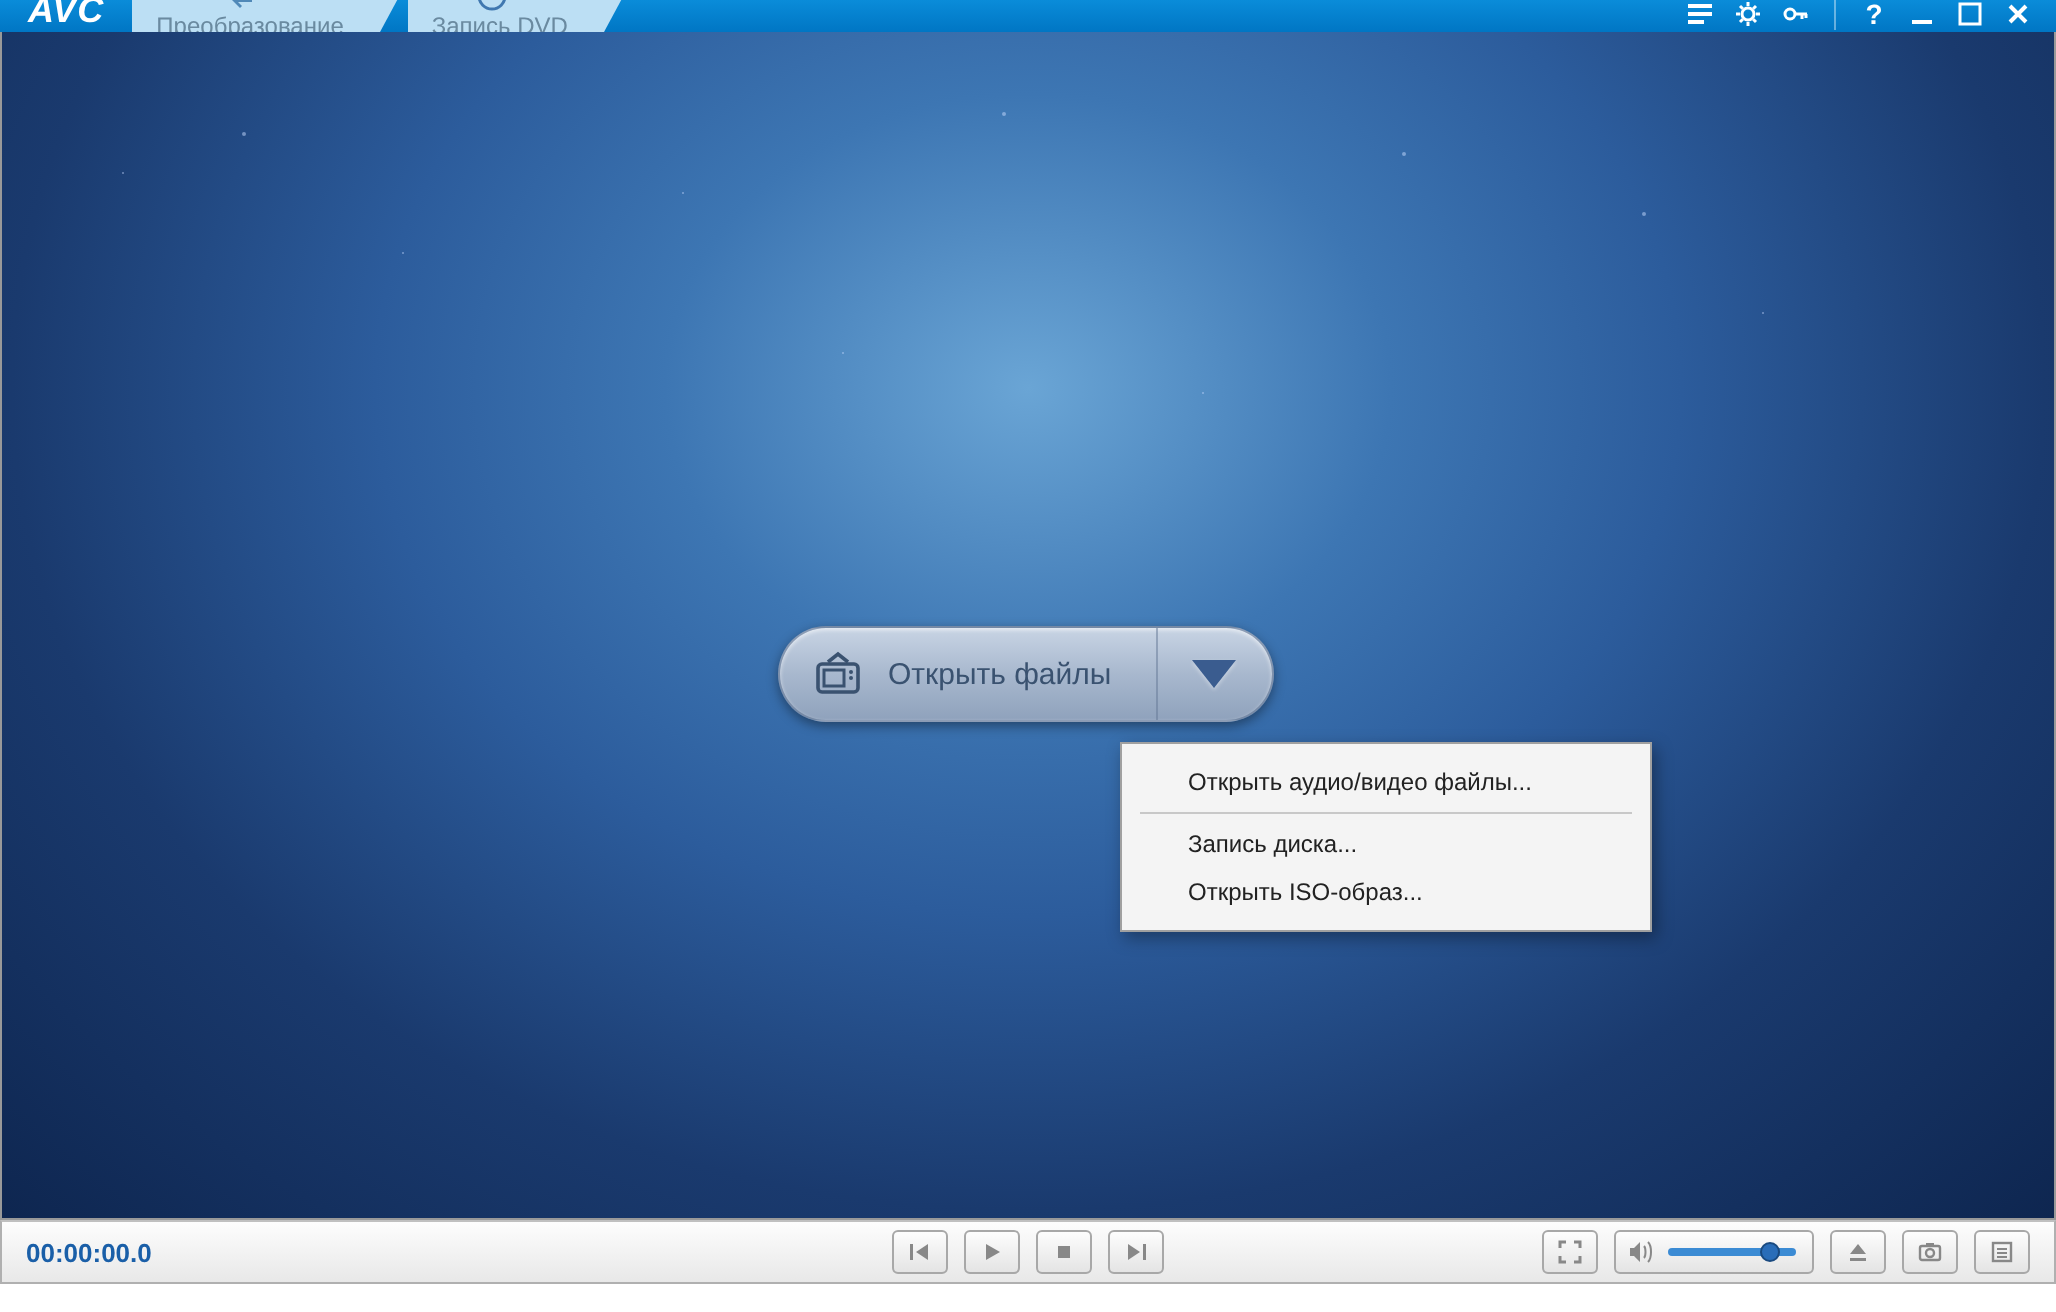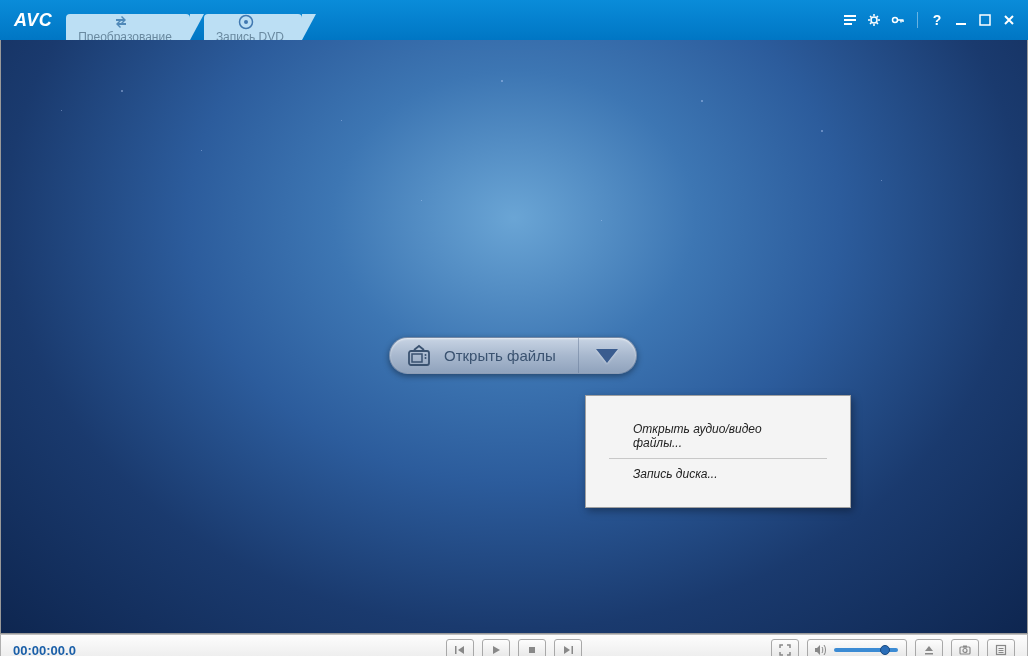--- a/index.html
+++ b/index.html
@@ -4,24 +4,24 @@
   <style>
     * { margin: 0; padding: 0; box-sizing: border-box; }
     body {
       font-family: Arial, sans-serif;
       width: 1028px;
       height: 656px;
       overflow: hidden;
       background: #fff;
     }
     .titlebar {
-      height: 40px;
+      height: 16px;
       background: linear-gradient(to bottom, #0a8cd9, #0076c4);
       display: flex;
-      align-items: center;
+      align-items: flex-end;
       position: relative;
     }
     .logo {
       color: #fff;
       font-weight: bold;
       font-style: italic;
       font-size: 18px;
       padding: 0 14px;
       letter-spacing: 0.5px;
     }
@@ -101,21 +101,21 @@
       position: relative;
       border: 1px solid #999;
       border-top: none;
     }
     .open-button-group {
       position: absolute;
       left: 388px;
       top: 297px;
       display: flex;
       align-items: center;
-      height: 37px;
+      height: 48px;
       border-radius: 26px;
       background: linear-gradient(to bottom, #c8d4e4 0%, #a8b8ce 50%, #8fa2bc 100%);
       box-shadow: 0 2px 6px rgba(0,0,0,0.4), inset 0 1px 2px rgba(255,255,255,0.6);
       border: 1px solid rgba(100,120,150,0.6);
     }
     .open-main {
       display: flex;
       align-items: center;
       padding: 0 22px 0 16px;
       height: 100%;
@@ -148,28 +148,27 @@
     .down-triangle {
       width: 0;
       height: 0;
       border-left: 11px solid transparent;
       border-right: 11px solid transparent;
       border-top: 14px solid #3a5c8f;
       filter: drop-shadow(0 1px 1px rgba(255,255,255,0.4));
     }
     .dropdown-menu {
       position: absolute;
-      left: 584px;
+      left: 559px;
       top: 355px;
       width: 266px;
       background: #f4f4f4;
       border: 1px solid #a0a0a0;
       box-shadow: 2px 3px 8px rgba(0,0,0,0.35);
-      padding: 21px;
-      font-style: italic;
+      padding: 7px;
     }
     .menu-item {
       padding: 5px 26px;
       font-size: 12px;
       color: #222;
       cursor: pointer;
     }
     .menu-sep {
       height: 1px;
       background: #c8c8c8;
@@ -346,20 +345,21 @@
     </div>
     <div class="open-dropdown">
       <div class="down-triangle"></div>
     </div>
   </div>
 
   <div class="dropdown-menu">
     <div class="menu-item">Открыть аудио/видео файлы...</div>
     <div class="menu-sep"></div>
     <div class="menu-item">Запись диска...</div>
+    <div class="menu-item">Открыть ISO-образ...</div>
   </div>
 </div>
 
 <div class="bottom-wrap">
   <div class="bottom-bar">
     <div class="timecode">00:00:00.0</div>
 
     <div class="player-controls">
       <div class="ctrl-btn">
         <svg width="12" height="12" viewBox="0 0 12 12">

